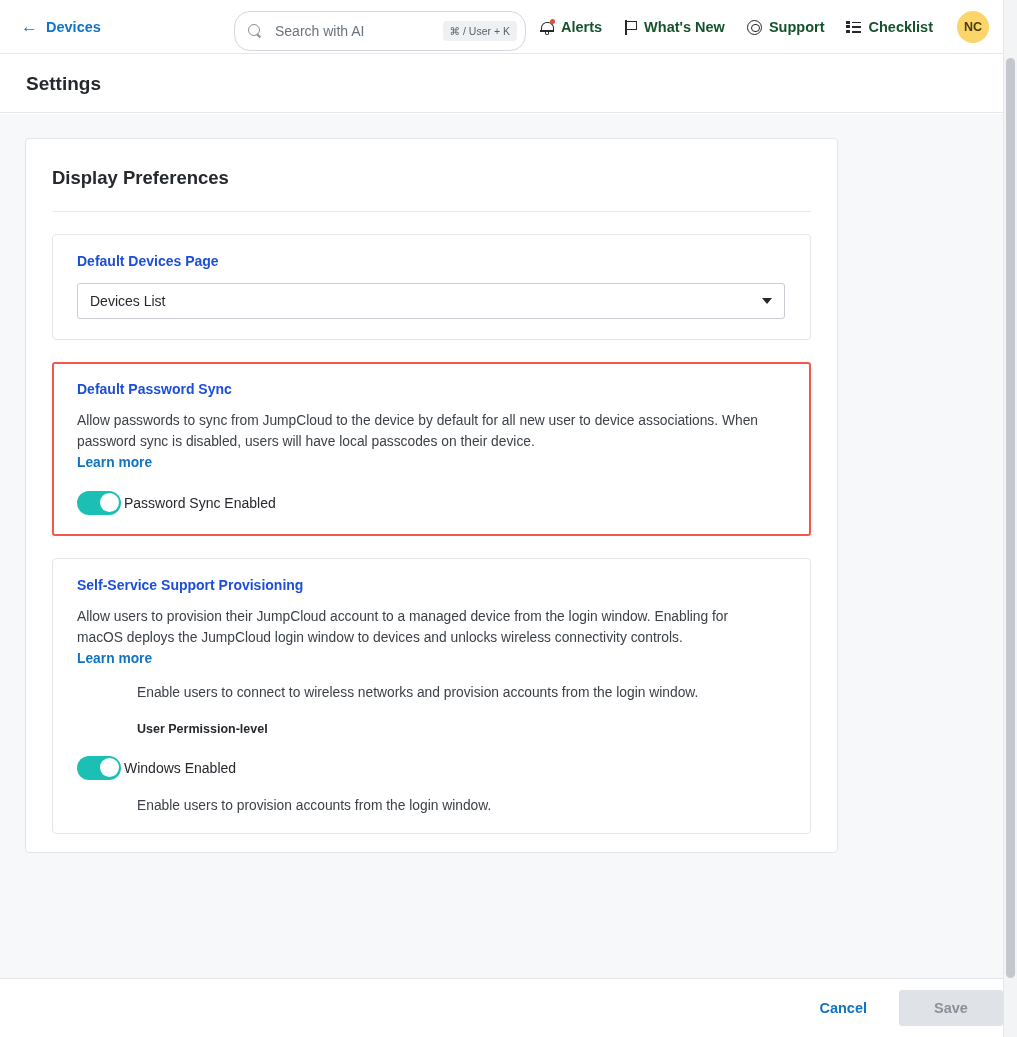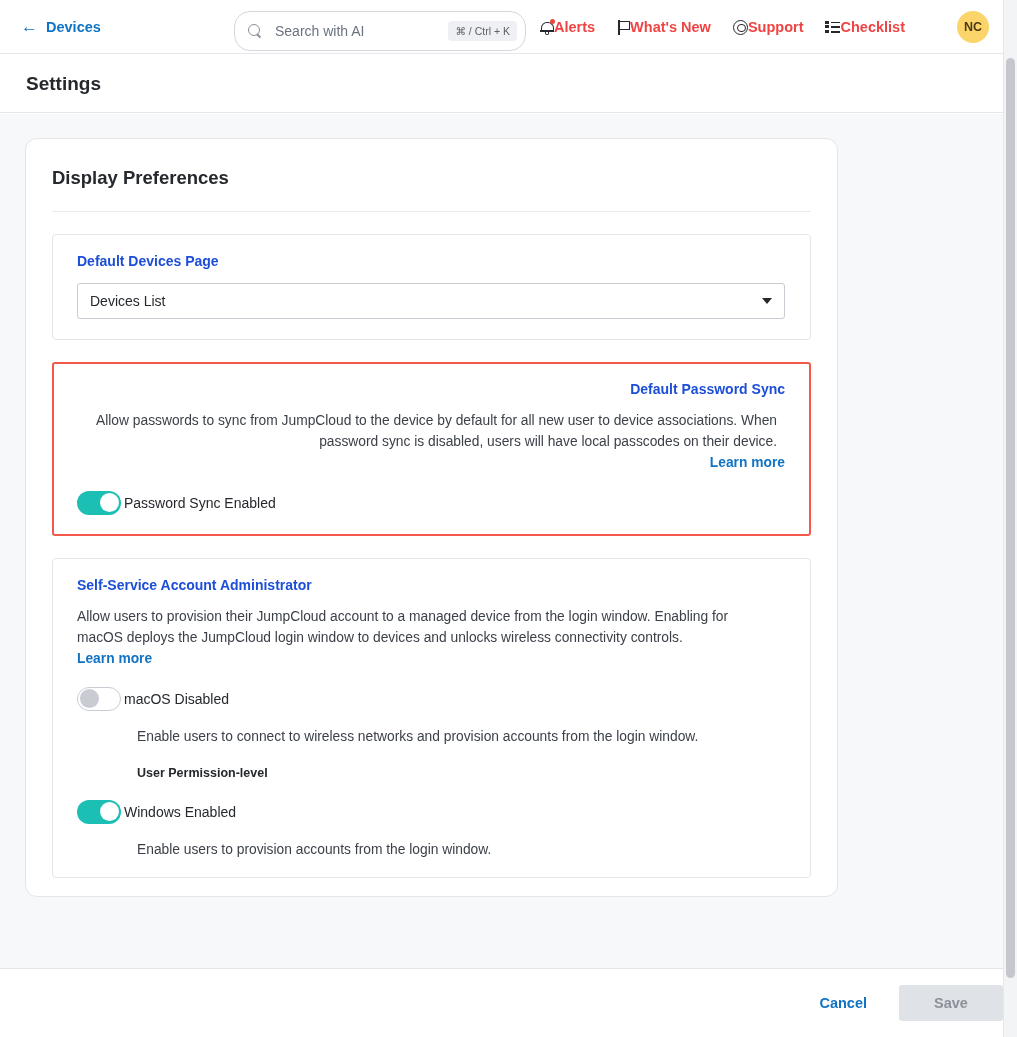--- a/index.html
+++ b/index.html
@@ -69,22 +69,22 @@
     font-size: 10.5px;
     padding: 4px 7px;
     white-space: nowrap;
   }
 
   .topnav {
     position: absolute; left: 540px; top: 0; height: 54px;
     display: flex; align-items: center; gap: 22px;
   }
   .topnav-item {
-    display: flex; align-items: center; gap: 0;
-    font-size: 14.5px; font-weight: bold; color: #ef4444;
+    display: flex; align-items: center; gap: 7px;
+    font-size: 14.5px; font-weight: bold; color: #14532d;
     cursor: pointer; white-space: nowrap;
   }
   .ic { display: inline-block; position: relative; flex: none; }
 
   
   .bell { width: 14px; height: 15px; }
   .bell::before {
     content: ""; position: absolute; left: 1px; top: 2px;
     width: 11px; height: 9px;
     border: 1.6px solid #25282d; border-bottom: none;
@@ -170,40 +170,39 @@
   .body {
     position: absolute; top: 114px; left: 0;
     width: 1003px; bottom: 0;
     background: #f7f8fa;
   }
   .card {
     position: absolute; left: 25px; top: 24px;
     width: 813px;
     background: #ffffff;
     border: 1px solid #e3e5e9;
-    border-radius: 12px;
+    border-radius: 4px;
     padding: 0 26px;
   }
   .card-title {
     font-size: 18.5px; font-weight: bold; color: #25282d;
     padding: 28px 0 22px 0;
     border-bottom: 1px solid #e8eaee;
   }
 
   .panel {
     border: 1px solid #e3e5e9;
     border-radius: 4px;
     margin-top: 22px;
     padding: 18px 24px 20px 24px;
   }
   .panel.highlight {
     border: 2px solid #f4584b;
     border-radius: 3px;
     padding: 17px 24px 19px 23px;
-    text-align: right;
   }
   .panel-title {
     font-size: 14px; font-weight: bold; color: #1d4ed8;
     margin-bottom: 14px;
   }
   .panel-desc {
     font-size: 13.8px; color: #3c4149; line-height: 1.52;
     max-width: 700px;
   }
   .link {
@@ -258,21 +257,21 @@
   .field-label {
     font-size: 12.5px; font-weight: bold; color: #25282d;
     margin-top: 22px; margin-bottom: 6px;
   }
 
   .card-tail { height: 18px; }
 
   
   .footer {
     position: absolute; left: 0; bottom: 0;
-    width: 1003px; height: 69px;
+    width: 1003px; height: 59px;
     background: #ffffff;
     border-top: 1px solid #e3e5e9;
     display: flex; align-items: center; justify-content: flex-end;
   }
   .btn-cancel {
     color: #1173c4; font-size: 14.5px; font-weight: bold;
     background: none; border: none; cursor: pointer;
     margin-right: 26px;
     font-family: "Liberation Sans", sans-serif;
   }
@@ -305,21 +304,21 @@
 
   <div class="topbar">
     <div class="back-link">
       <span class="back-arrow">←</span>
       <span>Devices</span>
     </div>
 
     <div class="searchwrap">
       <span class="search-icon"></span>
       <input class="search-input" type="text" placeholder="Search with AI" style="">
-      <span class="kbd">⌘ / Ctrl + K</span>
+      <span class="kbd">⌘ / User + K</span>
     </div>
 
     <div class="topnav">
       <div class="topnav-item">
         <span class="ic bell">
           <span class="bell-dot"></span>
           <span class="bell-clapper"></span>
         </span>
         <span>Alerts</span>
       </div>
@@ -370,30 +369,24 @@
         <span class="link">Learn more</span>
         <div class="toggle-row">
           <div class="toggle">
             <span class="knob"></span>
           </div>
           <span class="toggle-label">Password Sync Enabled</span>
         </div>
       </div>
 
       <div class="panel">
-        <div class="panel-title">Self-Service Account Administrator</div>
+        <div class="panel-title">Self-Service Support Provisioning</div>
         <div class="panel-desc">Allow users to provision their JumpCloud account to a managed device from the login window. Enabling for macOS deploys the JumpCloud login window to devices and unlocks wireless connectivity controls.</div>
         <span class="link">Learn more</span>
 
-        <div class="toggle-row">
-          <div class="toggle off">
-            <span class="knob"></span>
-          </div>
-          <span class="toggle-label">macOS Disabled</span>
-        </div>
 
         <div class="indent">
           <div class="sub-text">Enable users to connect to wireless networks and provision accounts from the login window.</div>
           <div class="field-label">User Permission-level</div>
         </div>
 
         <div class="toggle-row">
           <div class="toggle">
             <span class="knob"></span>
           </div>

